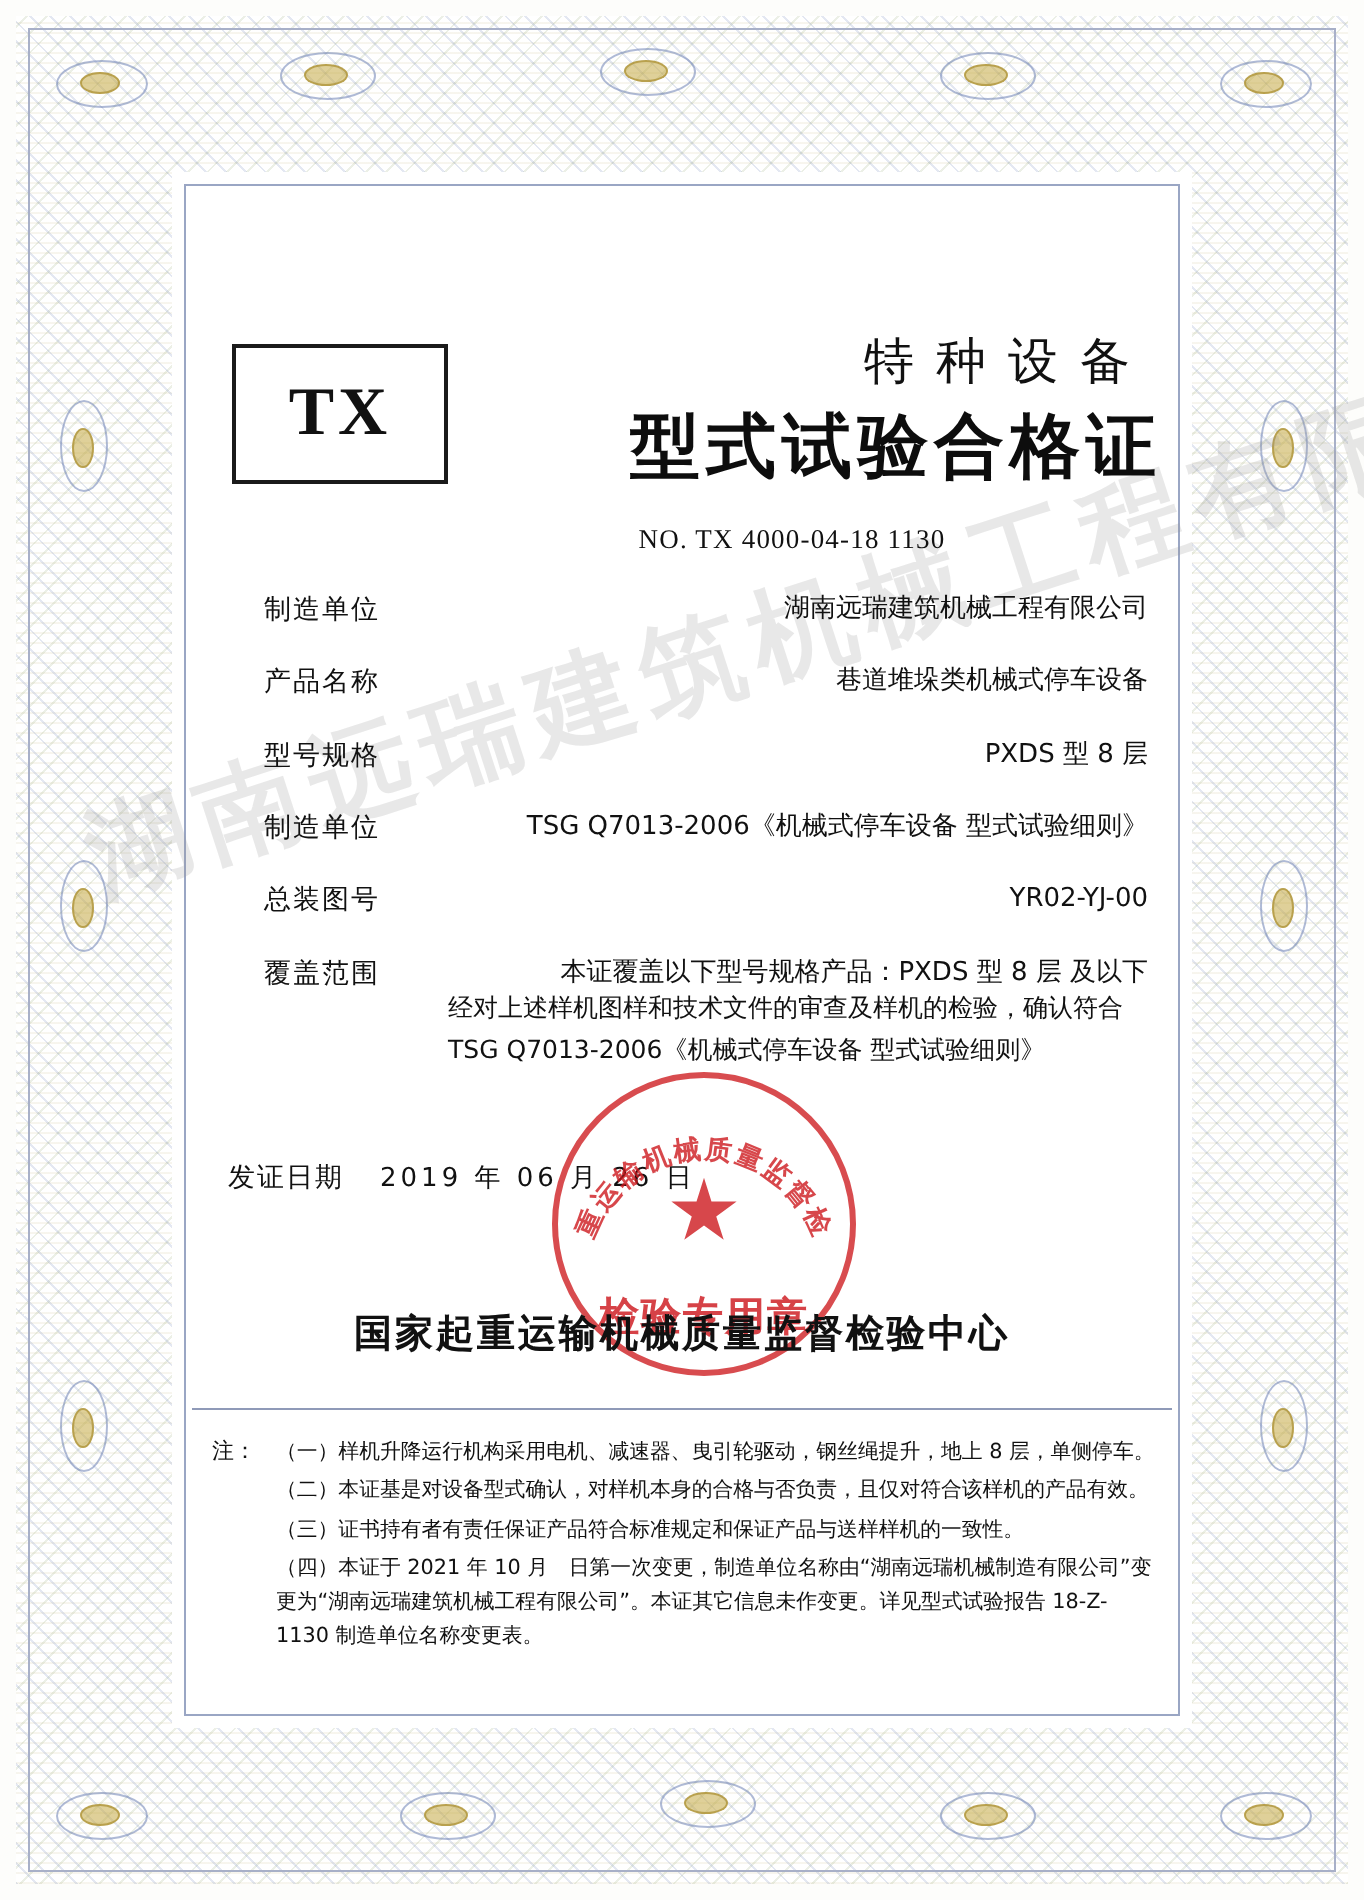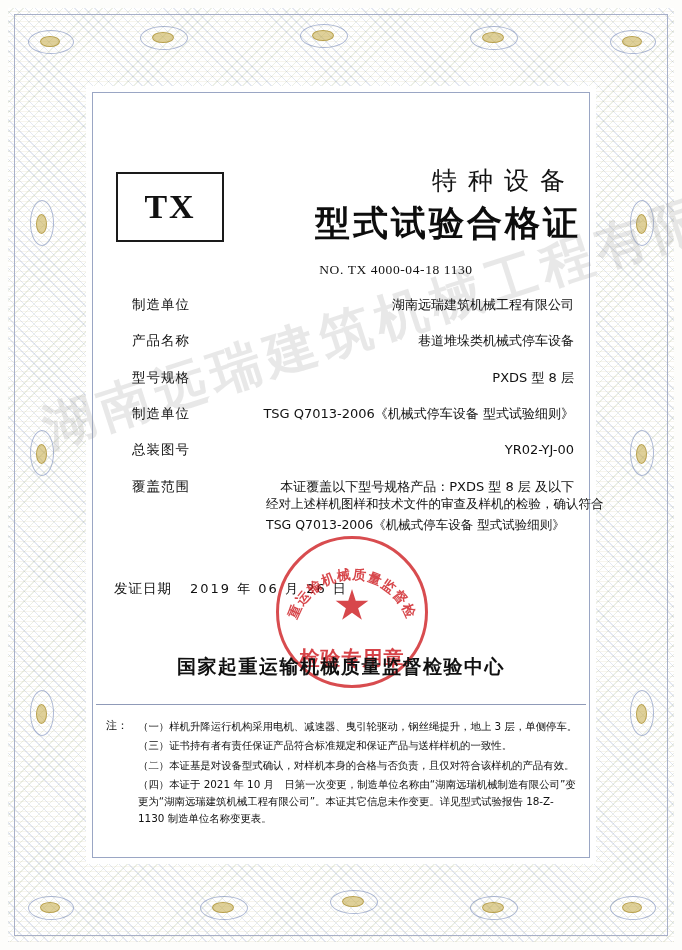--- a/index.html
+++ b/index.html
@@ -175,21 +175,20 @@
 
   .statement {
     position: absolute;
     left: 128px;
     top: 398px;
     width: 350px;
     font-family: "DejaVu Sans", sans-serif;
     font-size: 12.5px;
     line-height: 1.65;
     color: #111;
-    margin-left: 42px;
   }
 
   .date-row {
     position: absolute;
     left: 18px;
     top: 484px;
     width: 420px;
     display: flex;
     align-items: center;
     font-size: 13.5px;
@@ -405,21 +404,21 @@
       <div class="seal-bottom">检验专用章</div>
     </div>
 
     <div class="issuer">国家起重运输机械质量监督检验中心</div>
 
     <div class="divider"></div>
 
     <div class="notes-head">注：</div>
     <div class="notes">
       <div class="notes-body">
-        <div class="note-item">（一）样机升降运行机构采用电机、减速器、曳引轮驱动，钢丝绳提升，地上 3 层，单侧停车。</div>
+        <div class="note-item">（一）样机升降运行机构采用电机、减速器、曳引轮驱动，钢丝绳提升，地上 8 层，单侧停车。</div>
+        <div class="note-item">（二）本证基是对设备型式确认，对样机本身的合格与否负责，且仅对符合该样机的产品有效。</div>
         <div class="note-item">（三）证书持有者有责任保证产品符合标准规定和保证产品与送样样机的一致性。</div>
-        <div class="note-item">（二）本证基是对设备型式确认，对样机本身的合格与否负责，且仅对符合该样机的产品有效。</div>
         <div class="note-item">（四）本证于 2021 年 10 月　日第一次变更，制造单位名称由“湖南远瑞机械制造有限公司”变更为“湖南远瑞建筑机械工程有限公司”。本证其它信息未作变更。详见型式试验报告 18-Z-1130 制造单位名称变更表。</div>
       </div>
     </div>
 
   </div>
 </div>
 
 </body></html>

